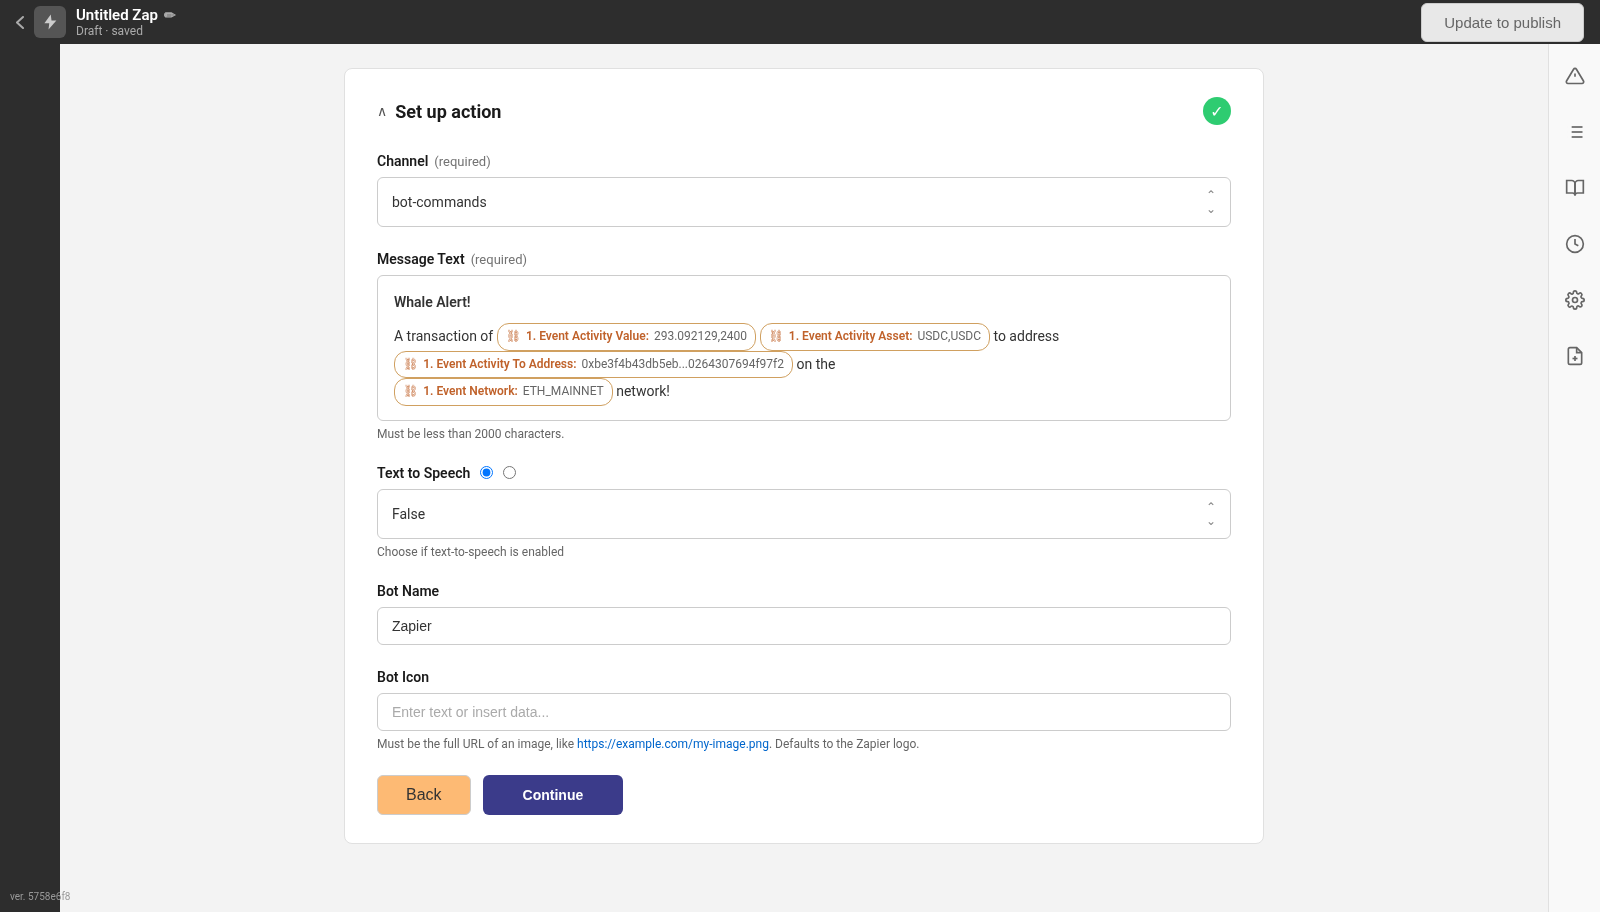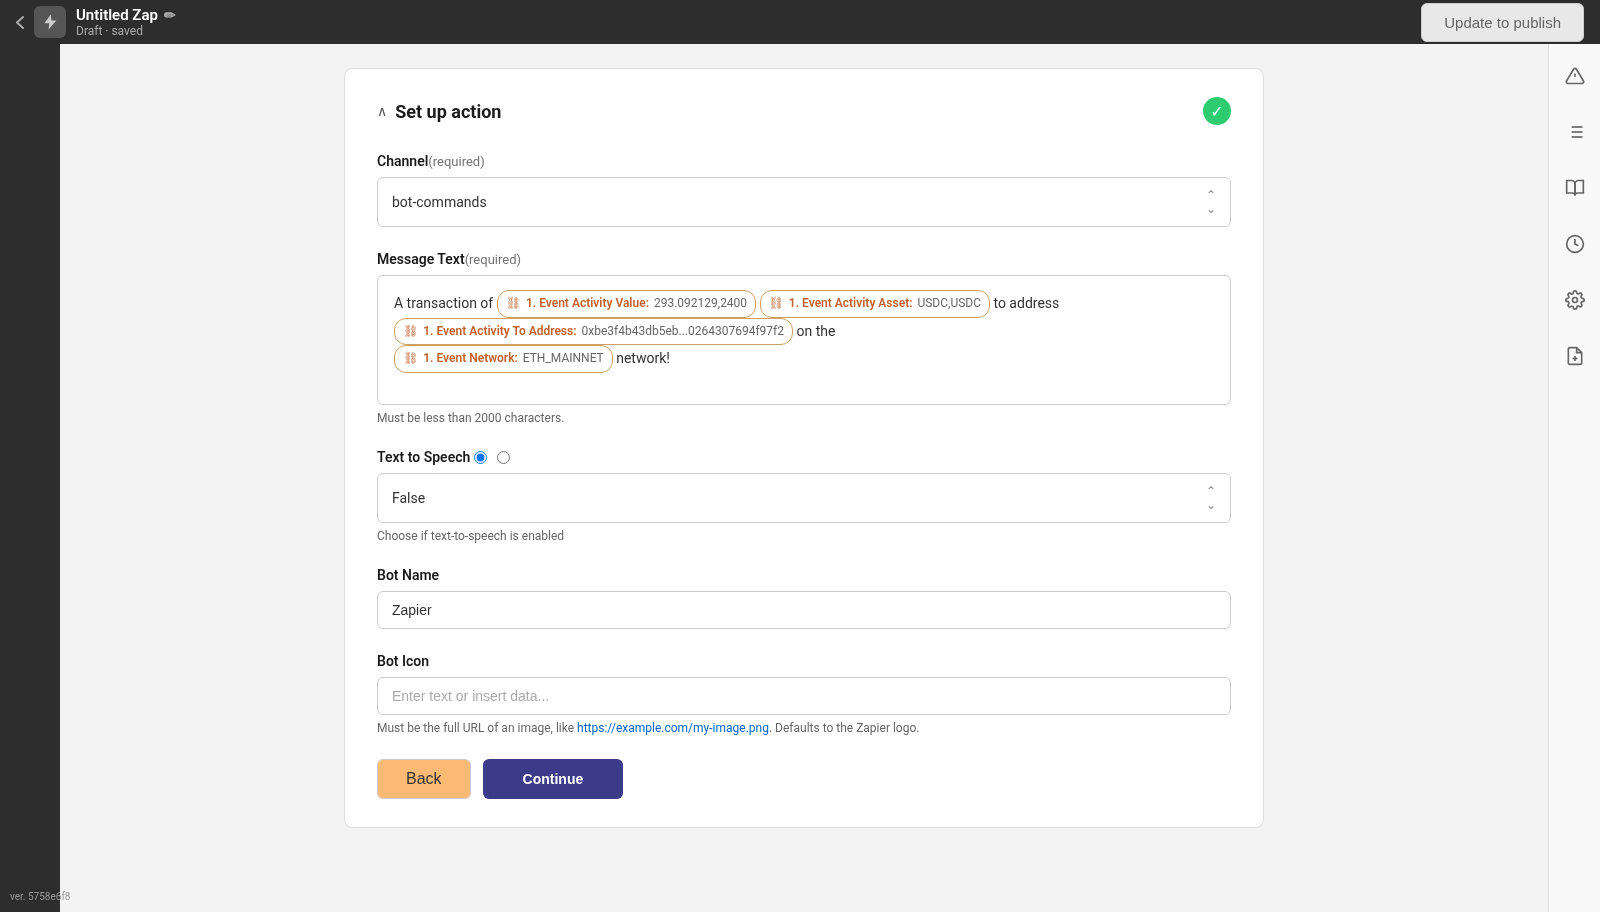--- a/index.html
+++ b/index.html
@@ -108,20 +108,21 @@
 
     
     .field-group { margin-bottom: 24px; }
     .field-label {
       font-size: 14px;
       font-weight: 600;
       color: #1a1a1a;
       margin-bottom: 8px;
       display: flex;
       align-items: center;
+      gap: 6px;
     }
     .field-label .required { font-size: 13px; font-weight: 400; color: #737373; }
     .field-hint { font-size: 12px; color: #666; margin-top: 6px; }
     .field-hint a { color: #0066cc; text-decoration: none; }
 
     
     .select-field {
       width: 100%;
       border: 1px solid #ccc;
       border-radius: 6px;
@@ -266,20 +267,21 @@
           <span class="select-arrows">⌃<br style="line-height:0.4">⌄</span>
         </div>
       </div>
 
       <div class="field-group">
         <div class="field-label">
           <span>Message Text</span>
           <span class="required">(required)</span>
         </div>
         <div class="message-box">
+          <div class="whale-alert">Whale Alert!</div>
           <div class="message-line">
   <span>A transaction of </span>
   <span class="pill">
     <span class="pill-icon">⛓</span>
     <span class="pill-label">1. Event Activity Value: </span>
     <span class="pill-value">293.092129,2400</span>
   </span>
   <span class="pill">
     <span class="pill-icon">⛓</span>
     <span class="pill-label">1. Event Activity Asset: </span>

